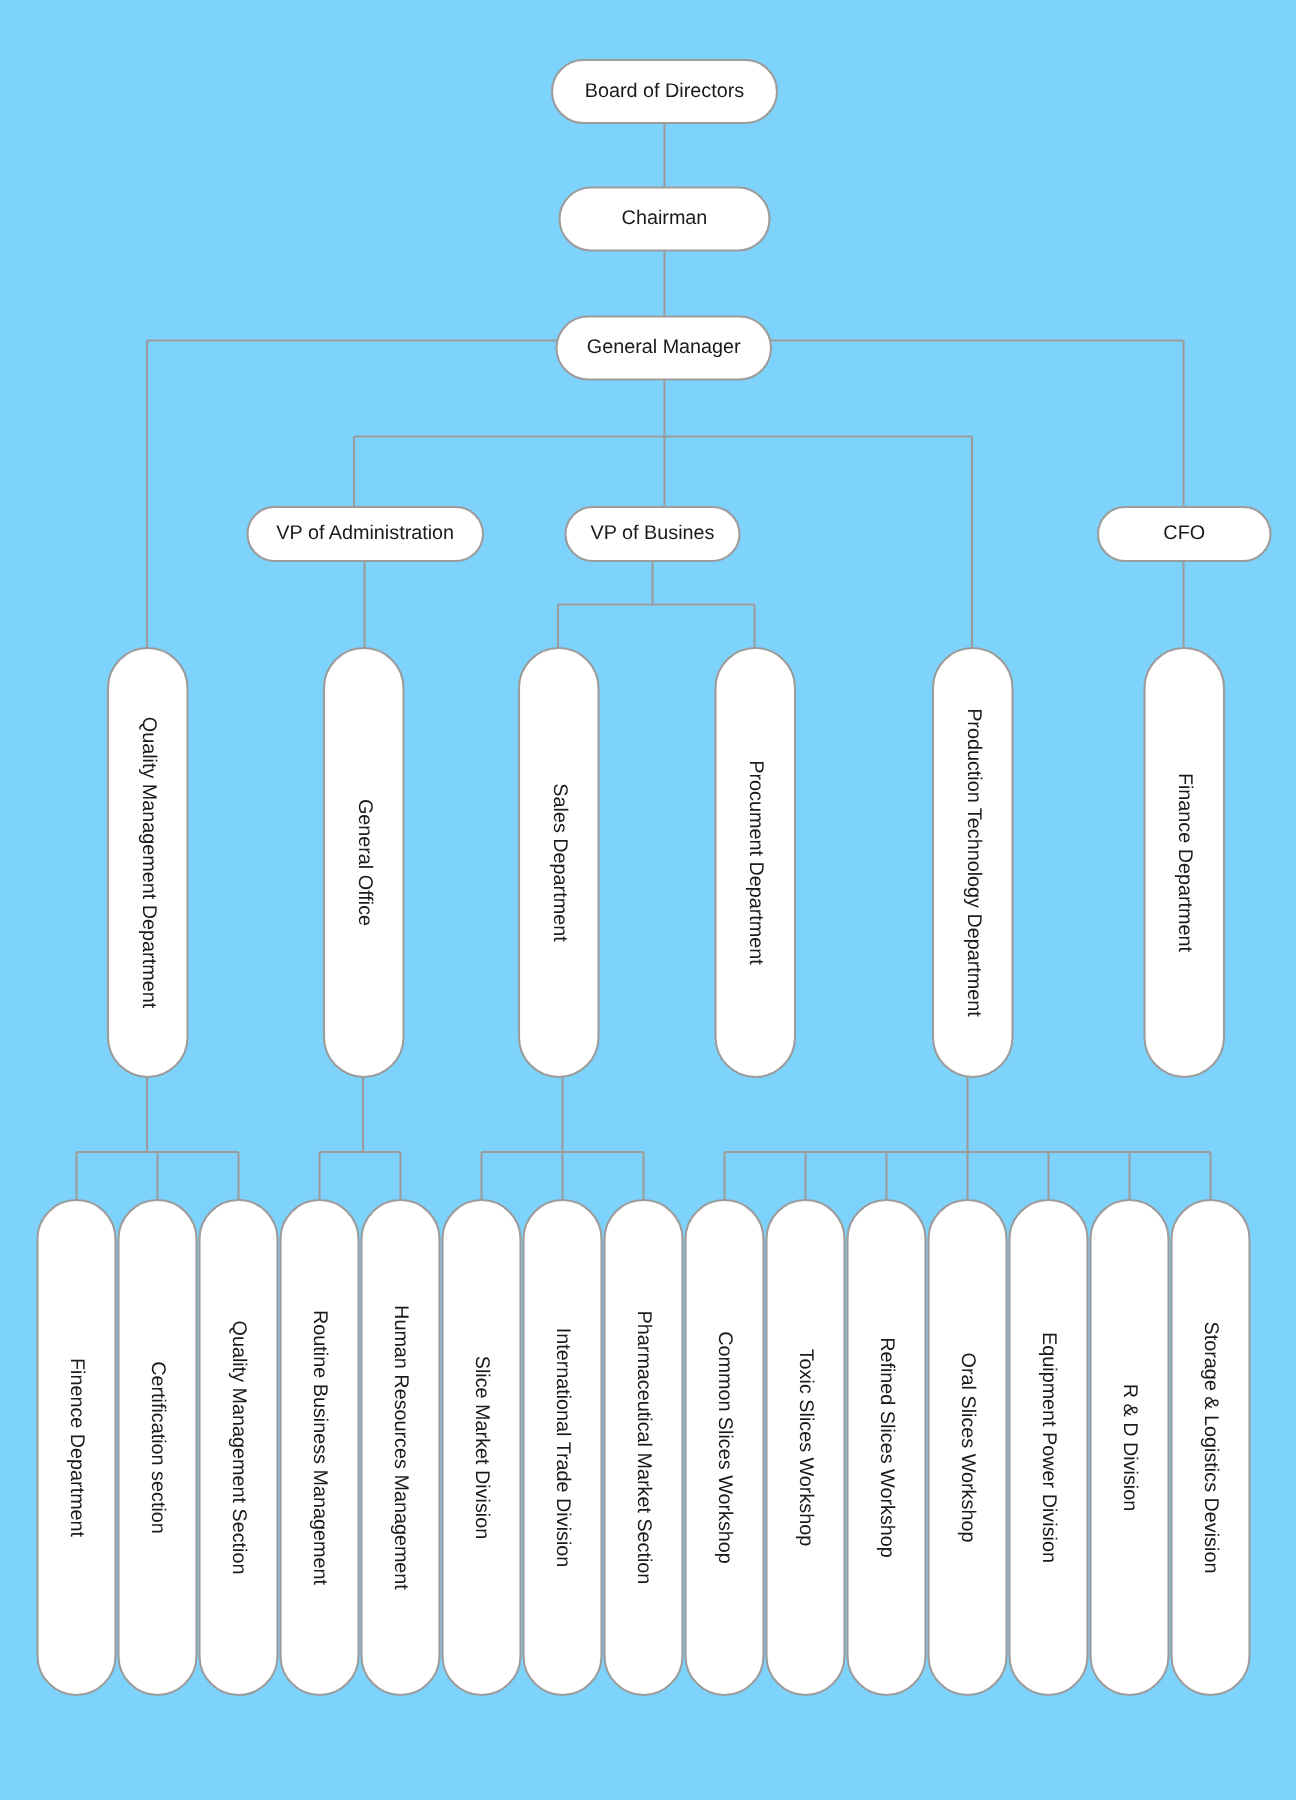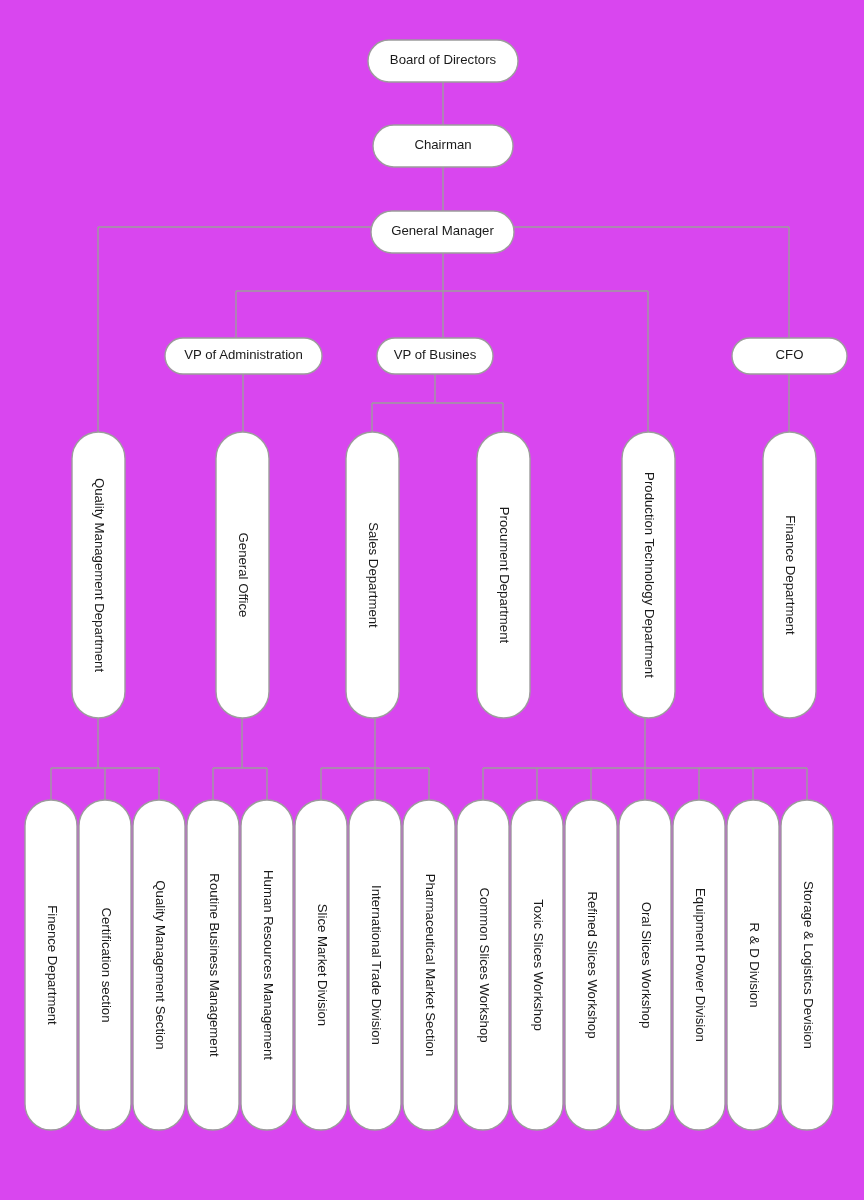--- a/index.html
+++ b/index.html
@@ -9,21 +9,21 @@
     background: #ffffff;
   }
   body {
     font-family: "Liberation Sans", sans-serif;
     color: #000000;
   }
   #chart-root {
     position: relative;
     width: 864px;
     height: 1200px;
-    background: #d946ef;
+    background: #7dd3fc;
     overflow: hidden;
   }
   svg#org-svg {
     position: absolute;
     left: 0;
     top: 0;
     width: 864px;
     height: 1200px;
     display: block;
   }

